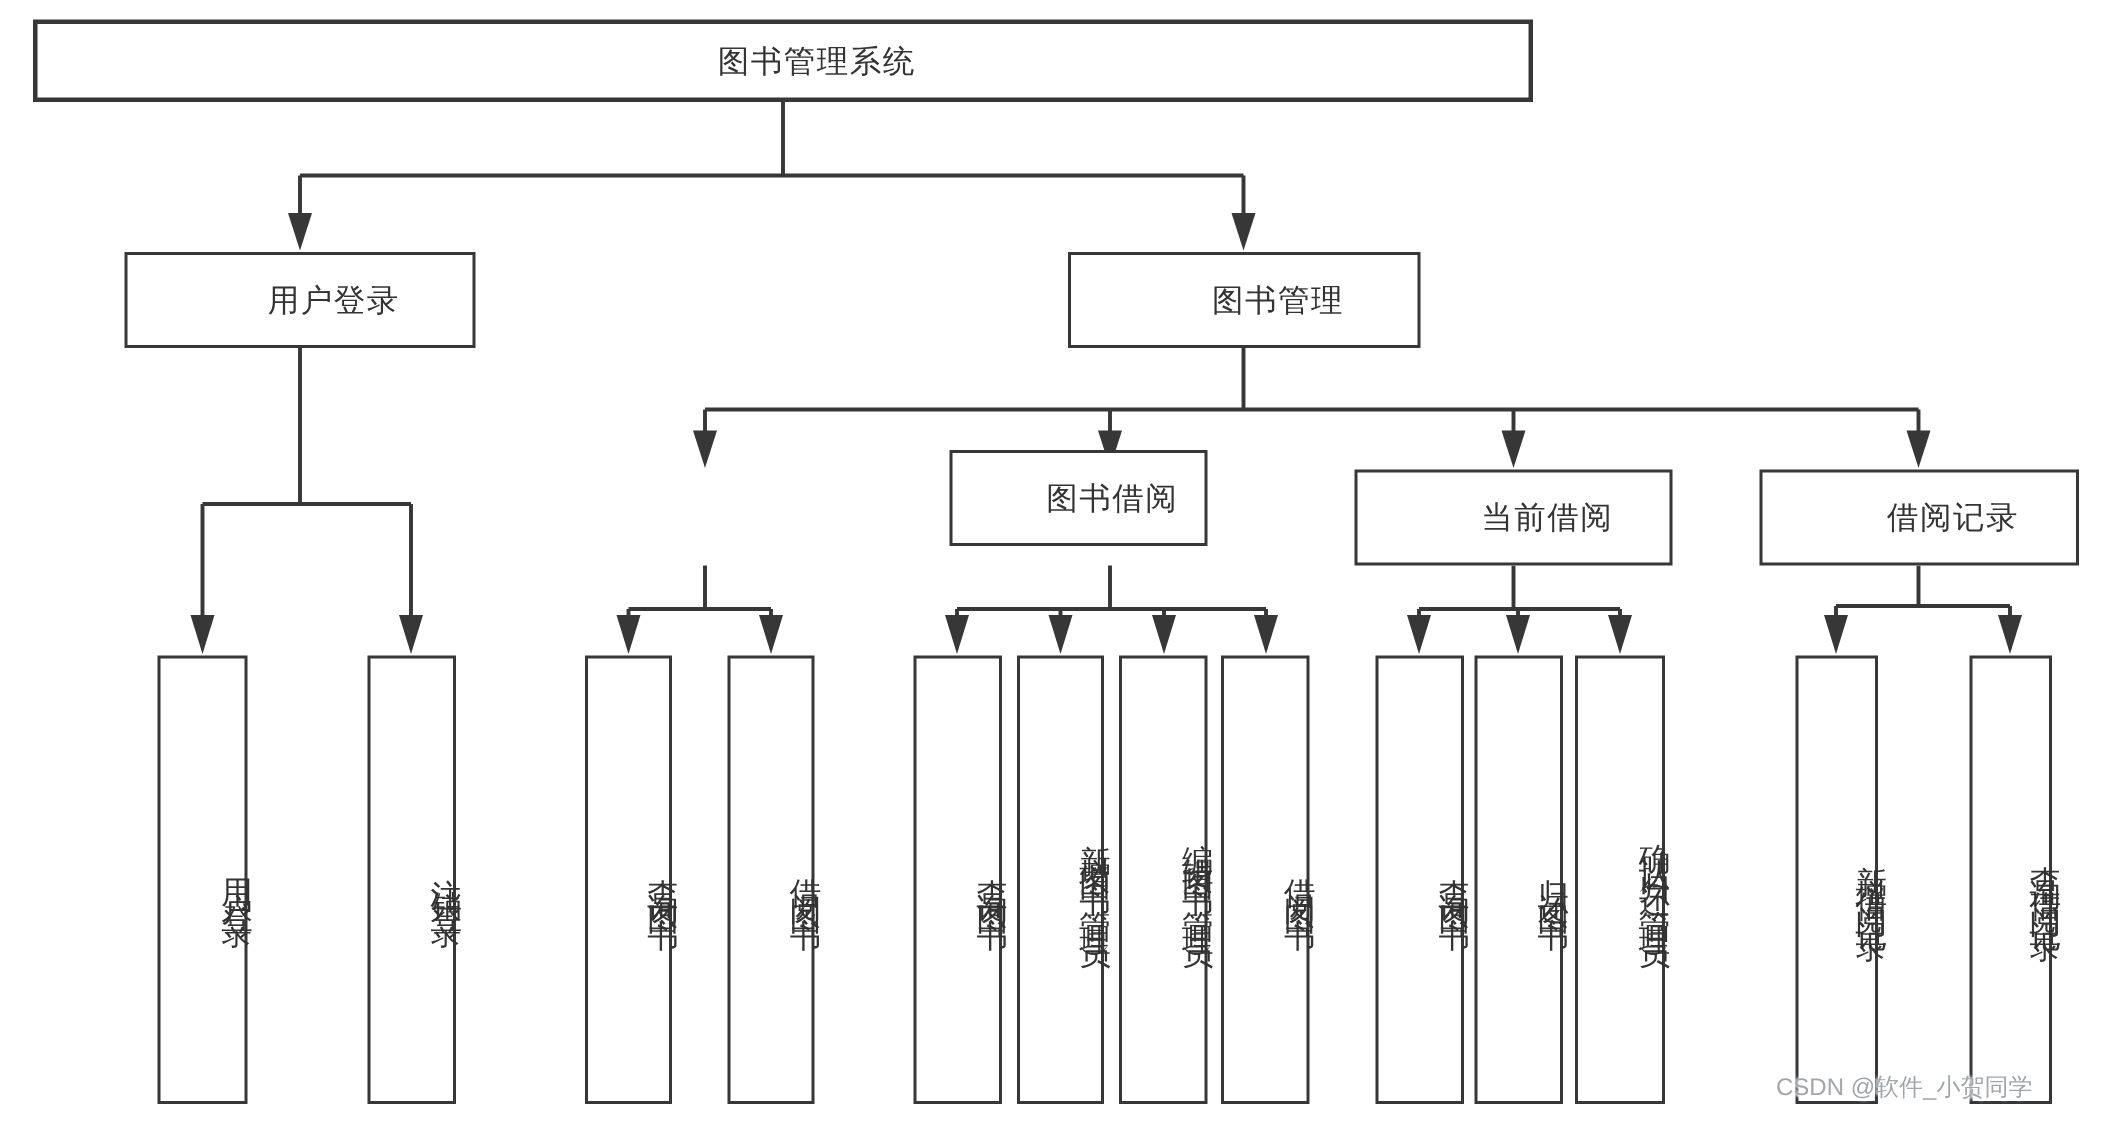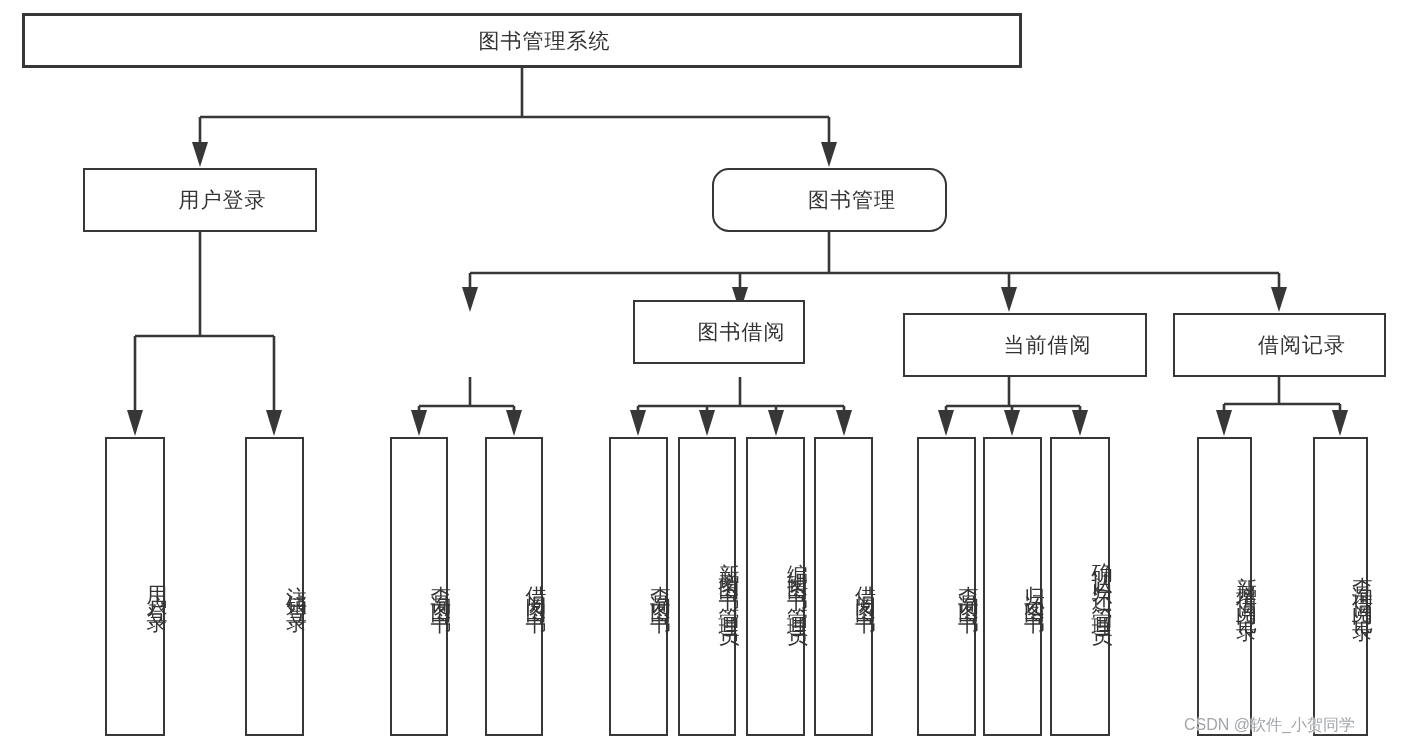--- a/index.html
+++ b/index.html
@@ -21,25 +21,25 @@
     z-index:2;
     font-size:21px;
     letter-spacing:1px;
     color:#333;
     padding-left:45px;
   }
   
   .n-root{left:22px;top:13px;width:1000px;height:55px;border-width:3px;}
   
   .n-user-login{left:83px;top:168px;width:234px;height:64px;}
-  .n-book-mgmt{left:712px;top:168px;width:235px;height:64px;border-radius:17px;}
+  .n-book-mgmt{left:712px;top:168px;width:235px;height:64px;}
   
   .n-new-rec{left:365px;top:313px;width:211px;height:64px;}
   .n-borrow{left:633px;top:300px;width:172px;height:64px;}
-  .n-current{left:903px;top:313px;width:244px;height:64px;}
+  .n-current{left:903px;top:313px;width:212px;height:64px;}
   .n-record{left:1173px;top:313px;width:213px;height:64px;}
   
   .leaf{top:437px;height:299px;}
   .leaf .label{
     writing-mode:vertical-lr;
     text-orientation:mixed;
     letter-spacing:9px;
     font-size:21px;
     line-height:1;
     white-space:nowrap;

